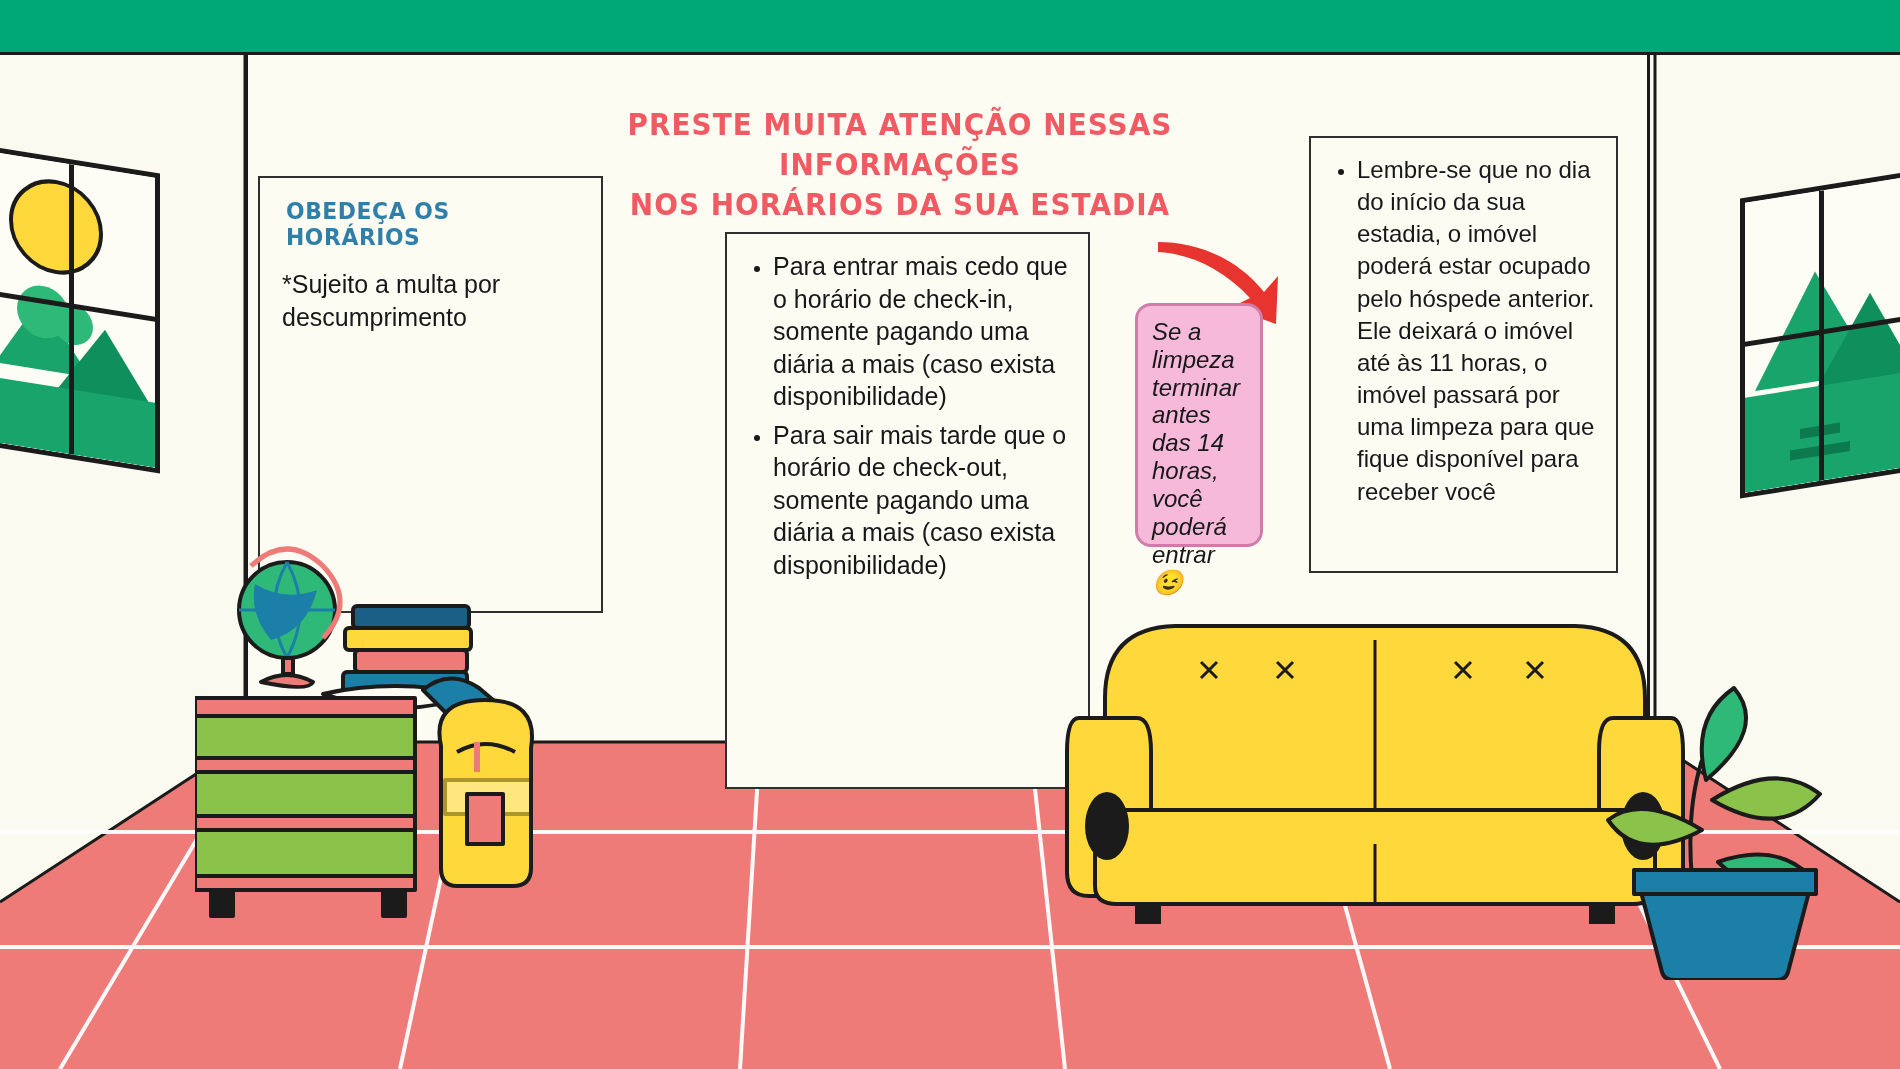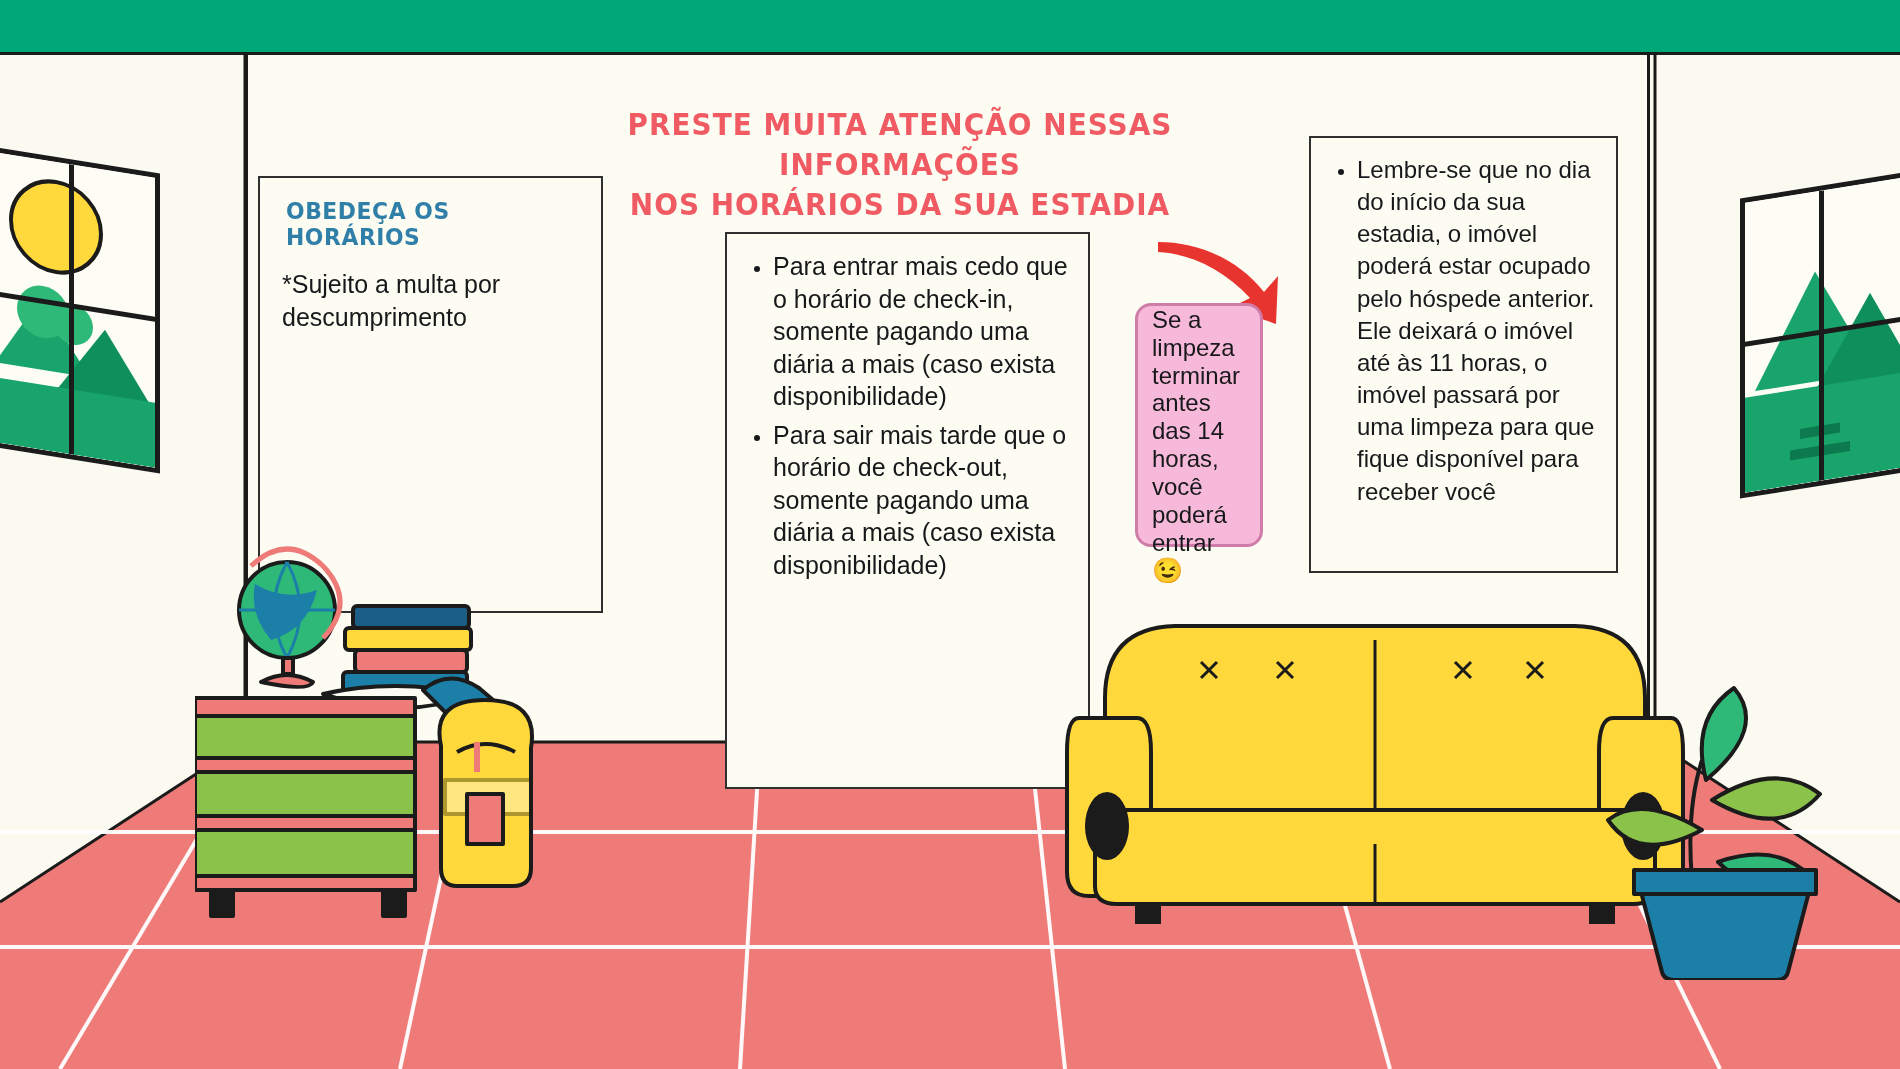--- a/index.html
+++ b/index.html
@@ -155,25 +155,26 @@
   }
   .panel-c ul.bullets li { font-size: 24px; line-height: 1.34; }
   
   .pink-box {
     position: absolute;
     left: 1135px; top: 303px;
     width: 128px; height: 244px;
     background: #f7b9d9;
     border: 3px solid #cf7ca9;
     border-radius: 16px;
-    padding: 0 10px 10px 14px;
+    padding: 12px 10px 10px 14px;
     box-sizing: border-box;
     font-size: 24px;
     line-height: 1.16;
     color: #17181a;
+    font-style: italic;
   }
   .wink { font-size: 25px; }
   .arrow {
     position: absolute;
     left: 1152px; top: 236px;
     width: 140px; height: 90px;
   }
   
   .furn { position: absolute; }
   .sofa { left: 1065px; top: 578px; width: 620px; height: 360px; }

